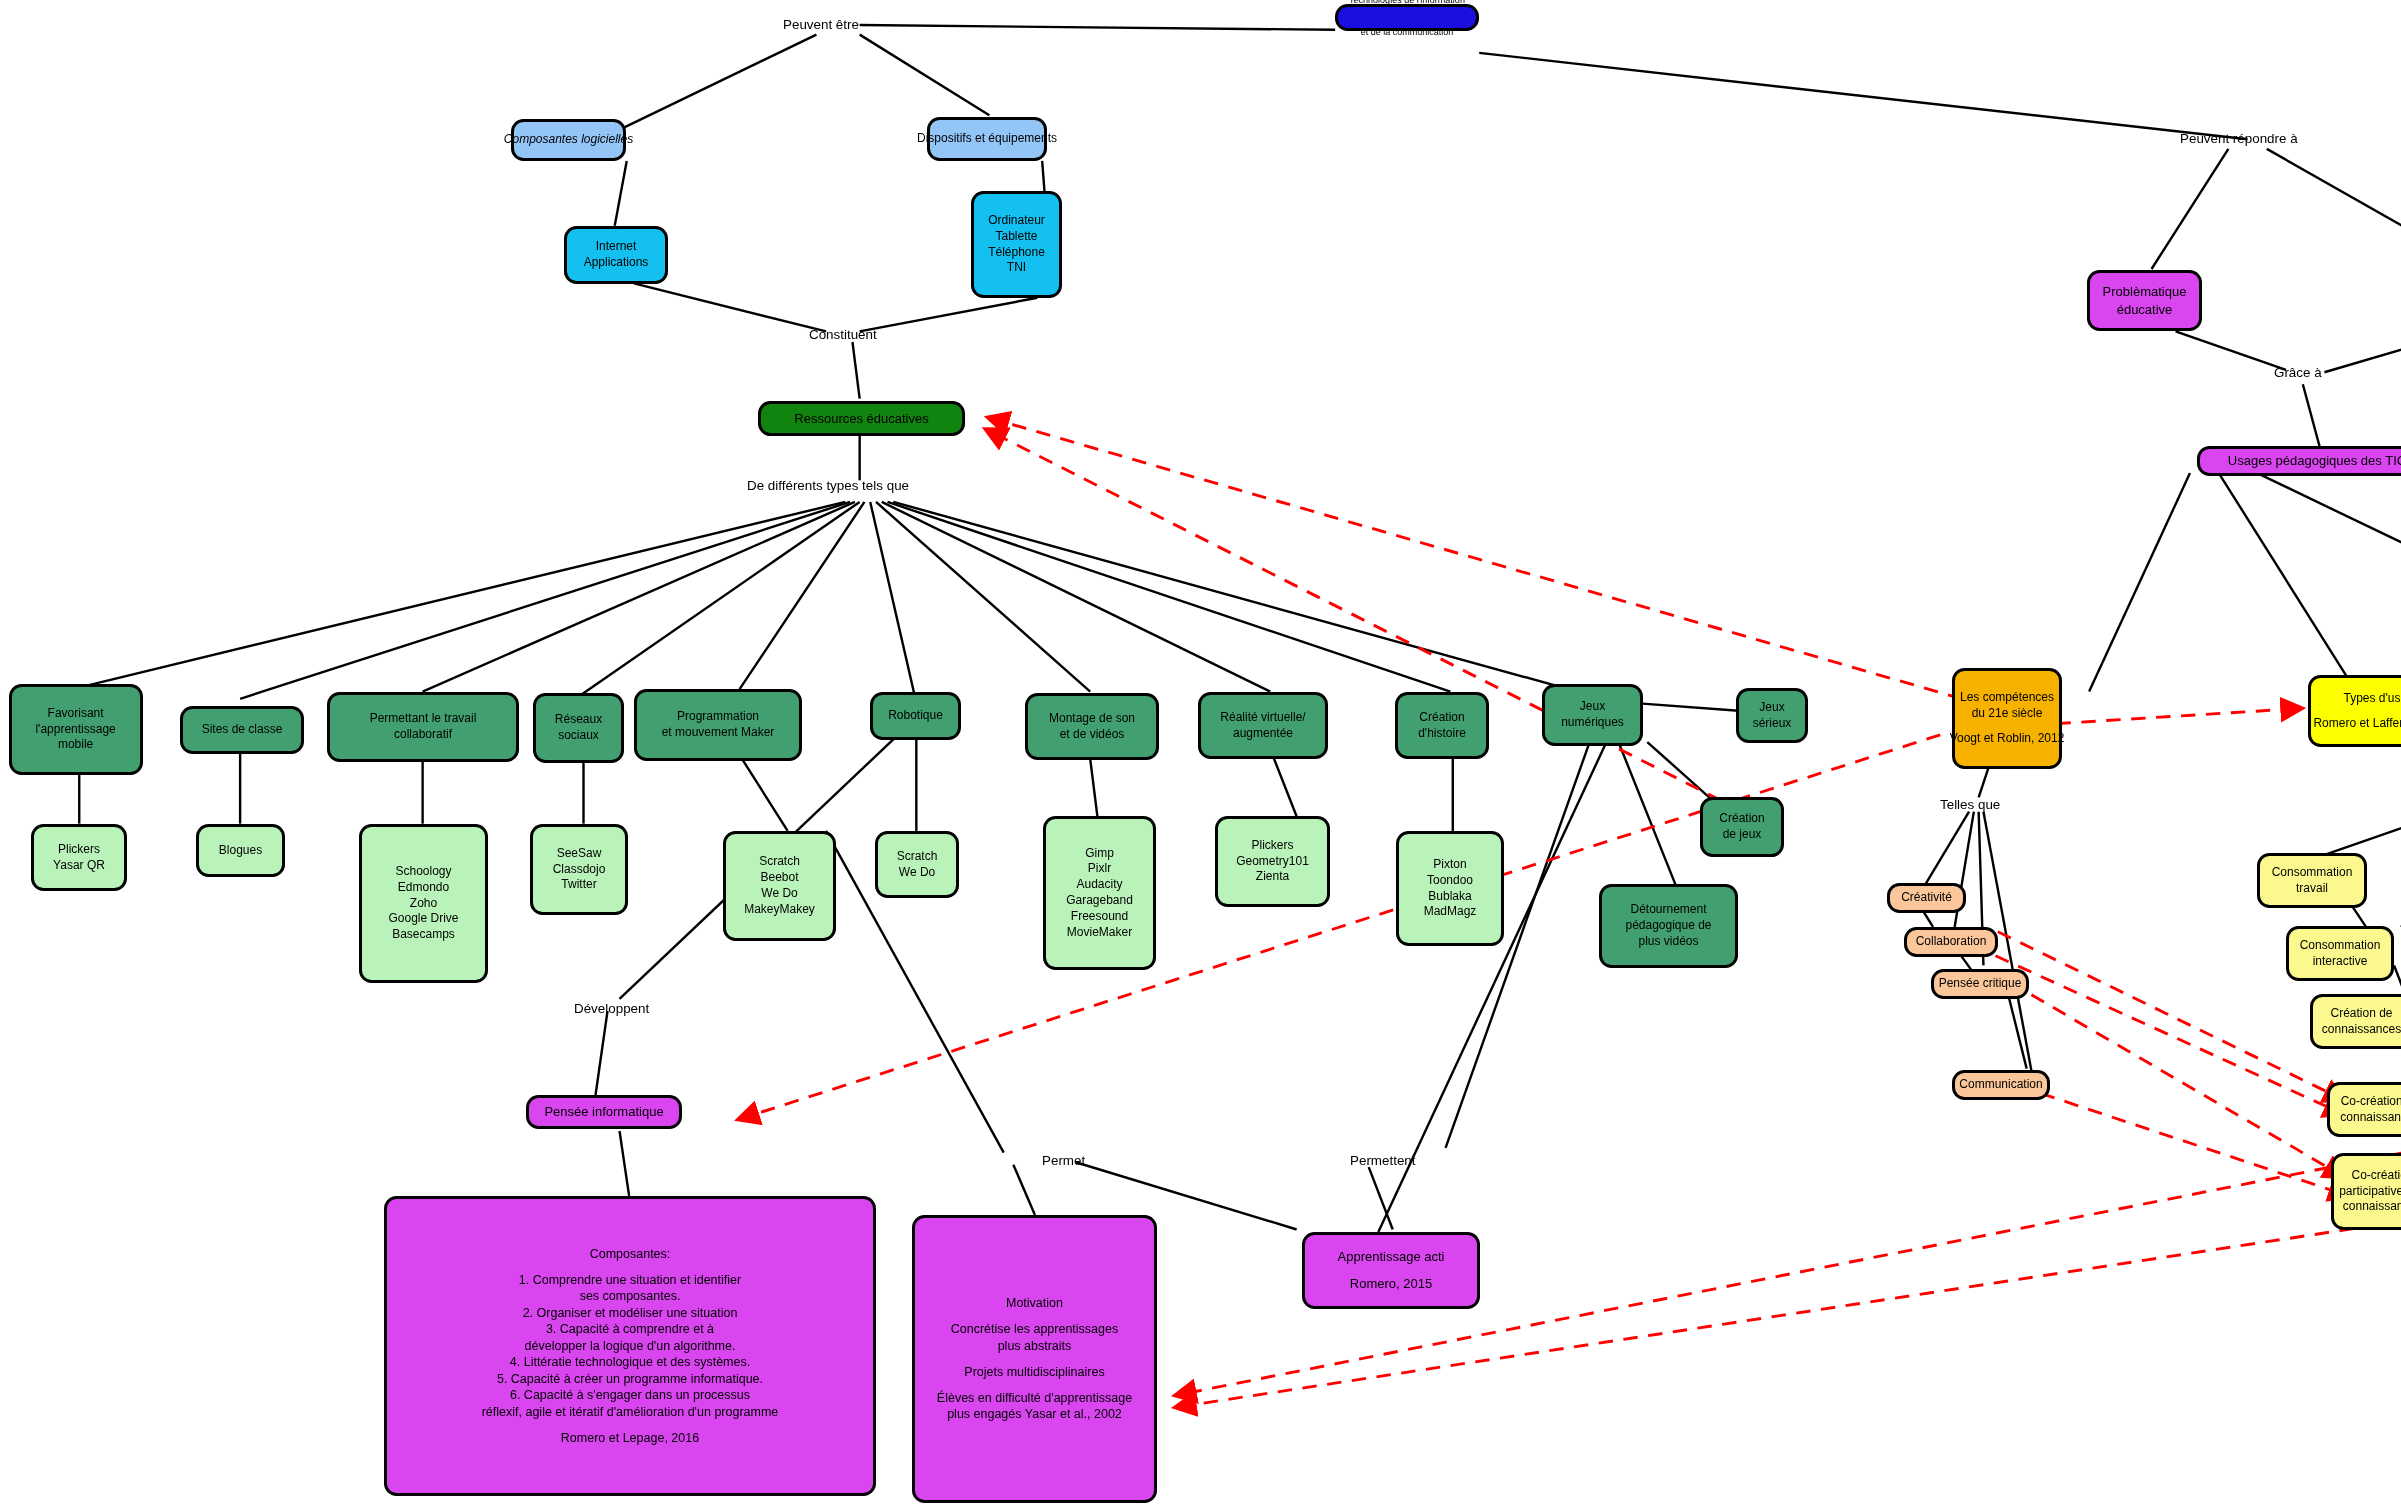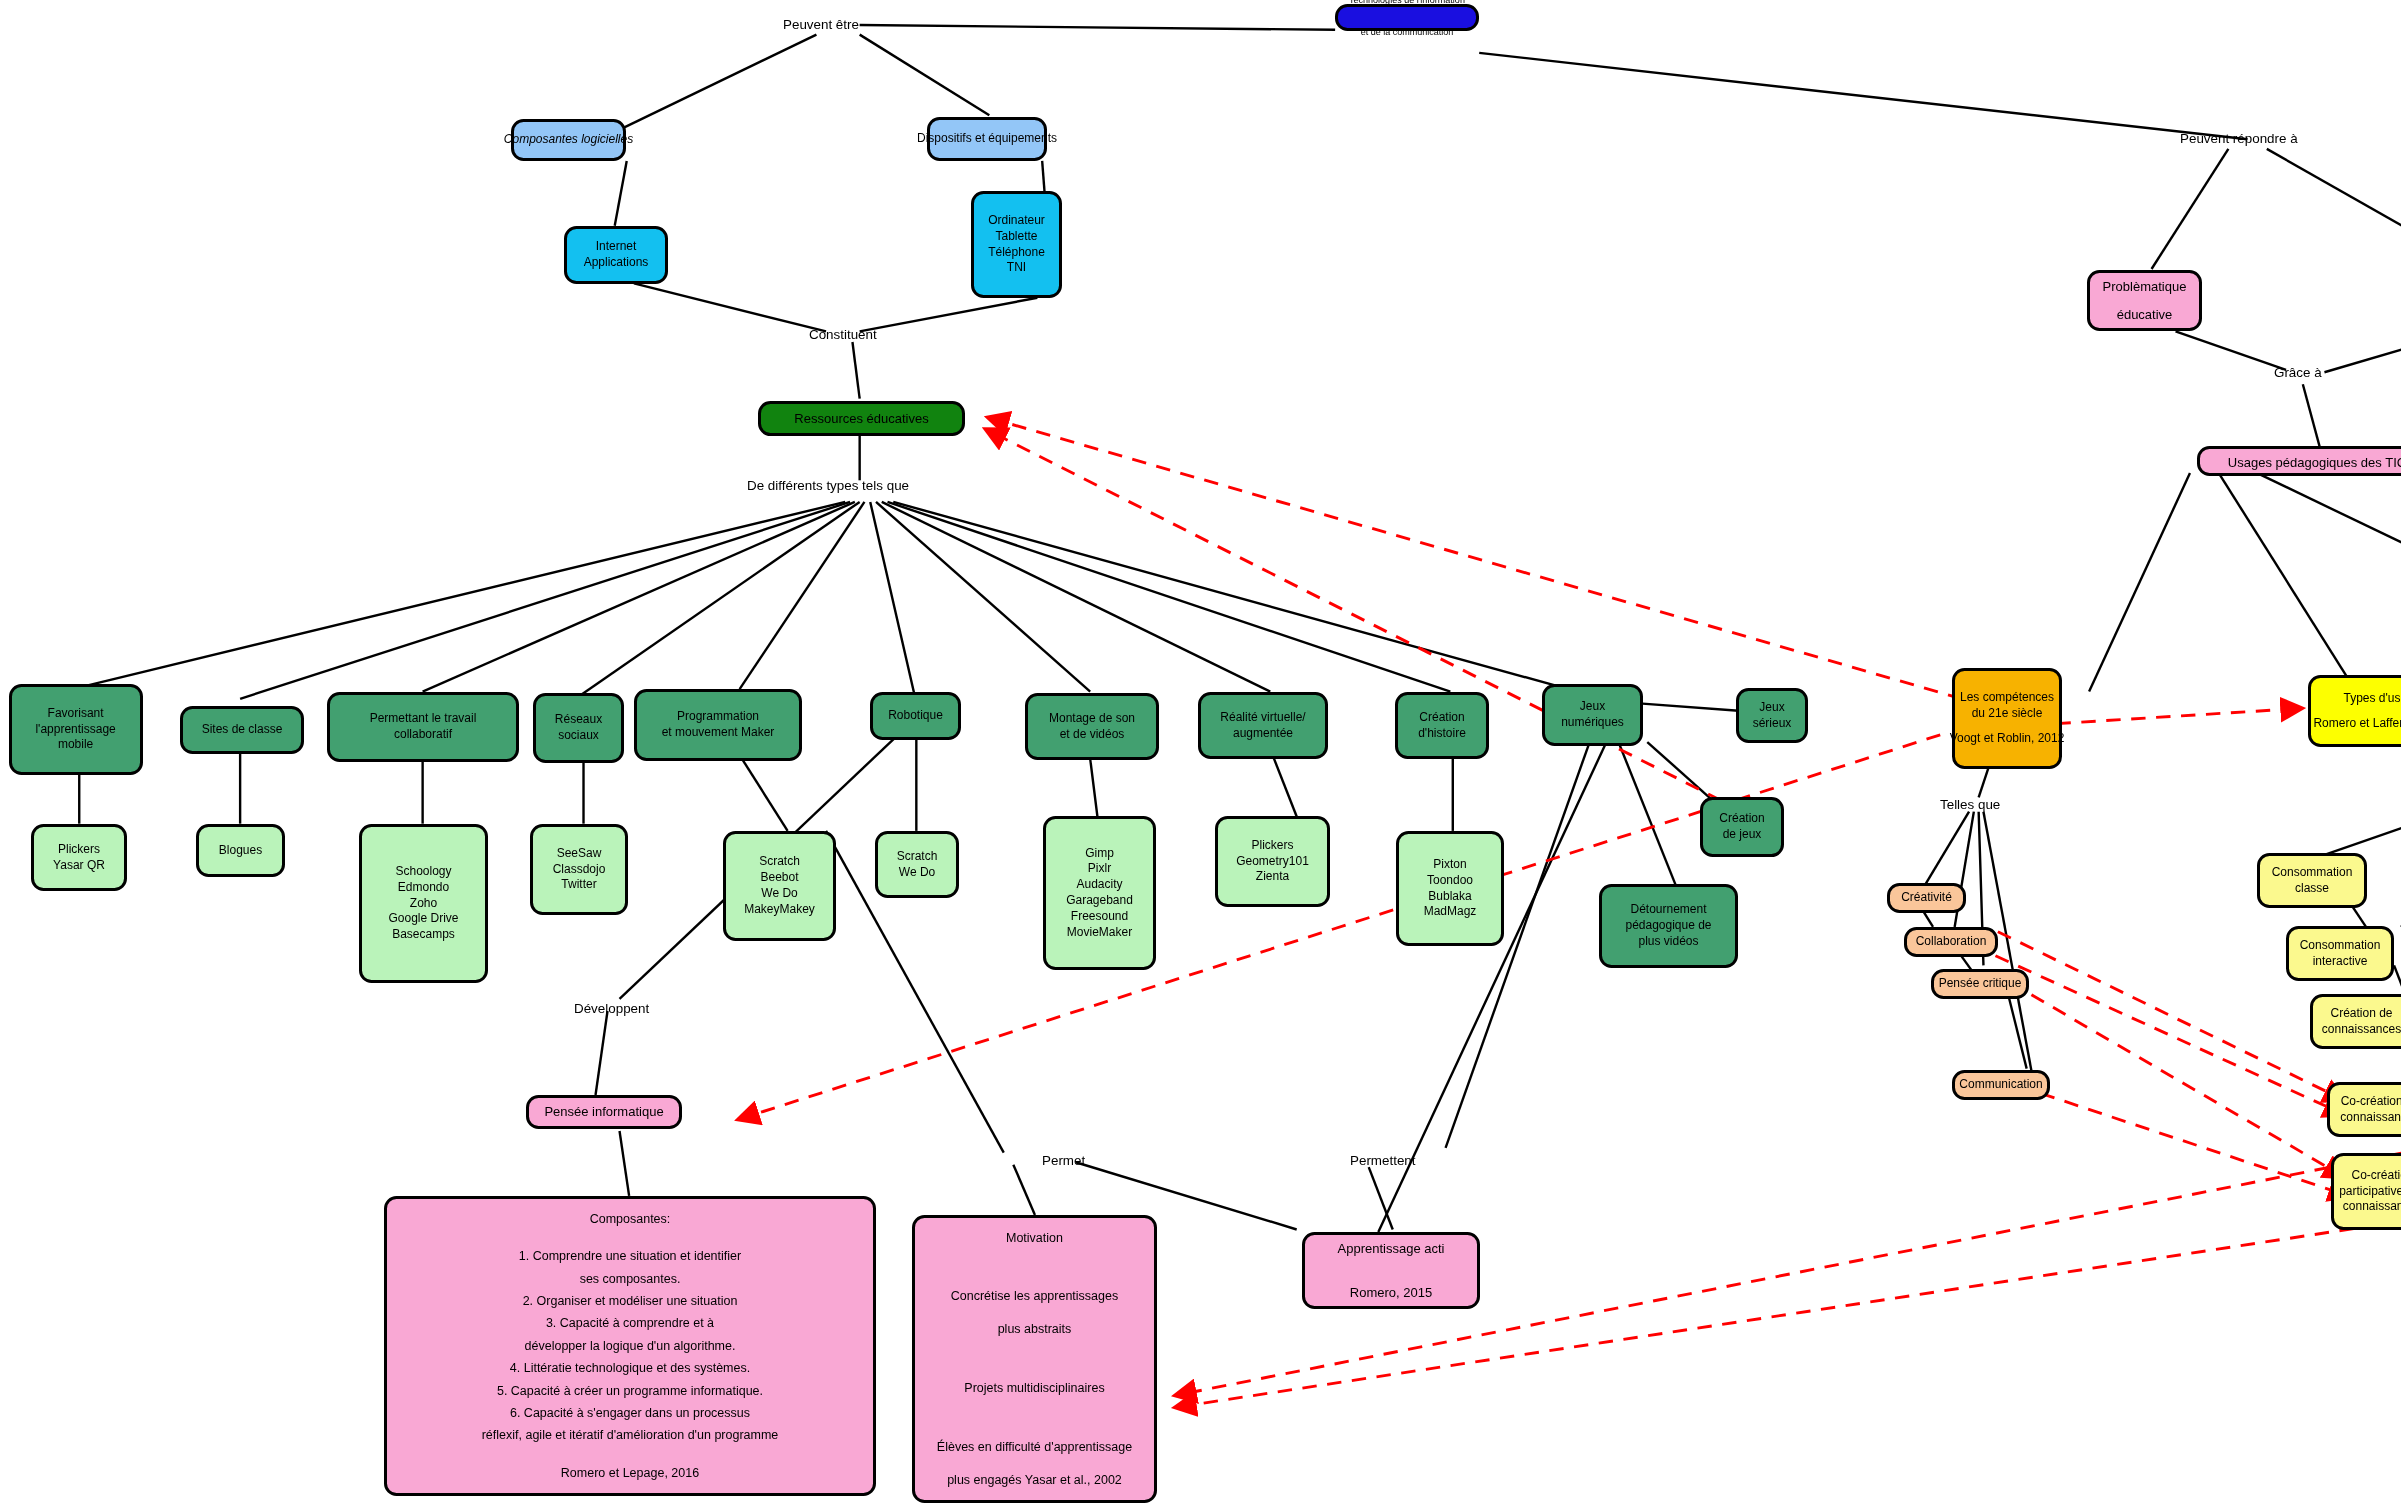--- a/index.html
+++ b/index.html
@@ -38,21 +38,21 @@
     background:transparent;
     z-index:6;
     text-align:center;
     line-height:1.2;
   }
 
   
   .t-root      {background:#1a0fe0;border-color:#000;}
   .t-lightblue {background:#93c6f7;}
   .t-cyan      {background:#13c0f0;}
-  .t-plain     {background:#f9a8d4;justify-content:space-between;}
+  .t-plain     {background:#d946ef;}
   .t-greendark {background:#11830f;}
   .t-greenmid  {background:#42a070;}
   .t-greenpale {background:#baf3ba;}
   .t-orange    {background:#f7b200;}
   .t-peach     {background:#fac69a;}
   .t-yellow    {background:#fdff00;}
   .t-yellowp   {background:#fbf98e;}
 </style>
 </head>
 <body>
@@ -355,21 +355,21 @@
   </div>
 
   <div class="node t-yellow" style="left:2308px;top:675px;width:154px;height:72px;font-size:12px;">
     <span class="ln">Types d'usages</span>
     <span class="gap"></span>
     <span class="ln">Romero et Lafferière, 2015</span>
   </div>
 
   <div class="node t-yellowp" style="left:2257px;top:853px;width:110px;height:55px;font-size:12px;">
     <span class="ln">Consommation</span>
-    <span class="ln">classe</span>
+    <span class="ln">travail</span>
   </div>
   <div class="node t-yellowp" style="left:2286px;top:926px;width:108px;height:55px;font-size:12px;">
     <span class="ln">Consommation</span>
     <span class="ln">interactive</span>
   </div>
   <div class="node t-yellowp" style="left:2310px;top:994px;width:103px;height:55px;font-size:12px;">
     <span class="ln">Création de</span>
     <span class="ln">connaissances</span>
   </div>
   <div class="node t-yellowp" style="left:2327px;top:1082px;width:106px;height:55px;font-size:12px;">

